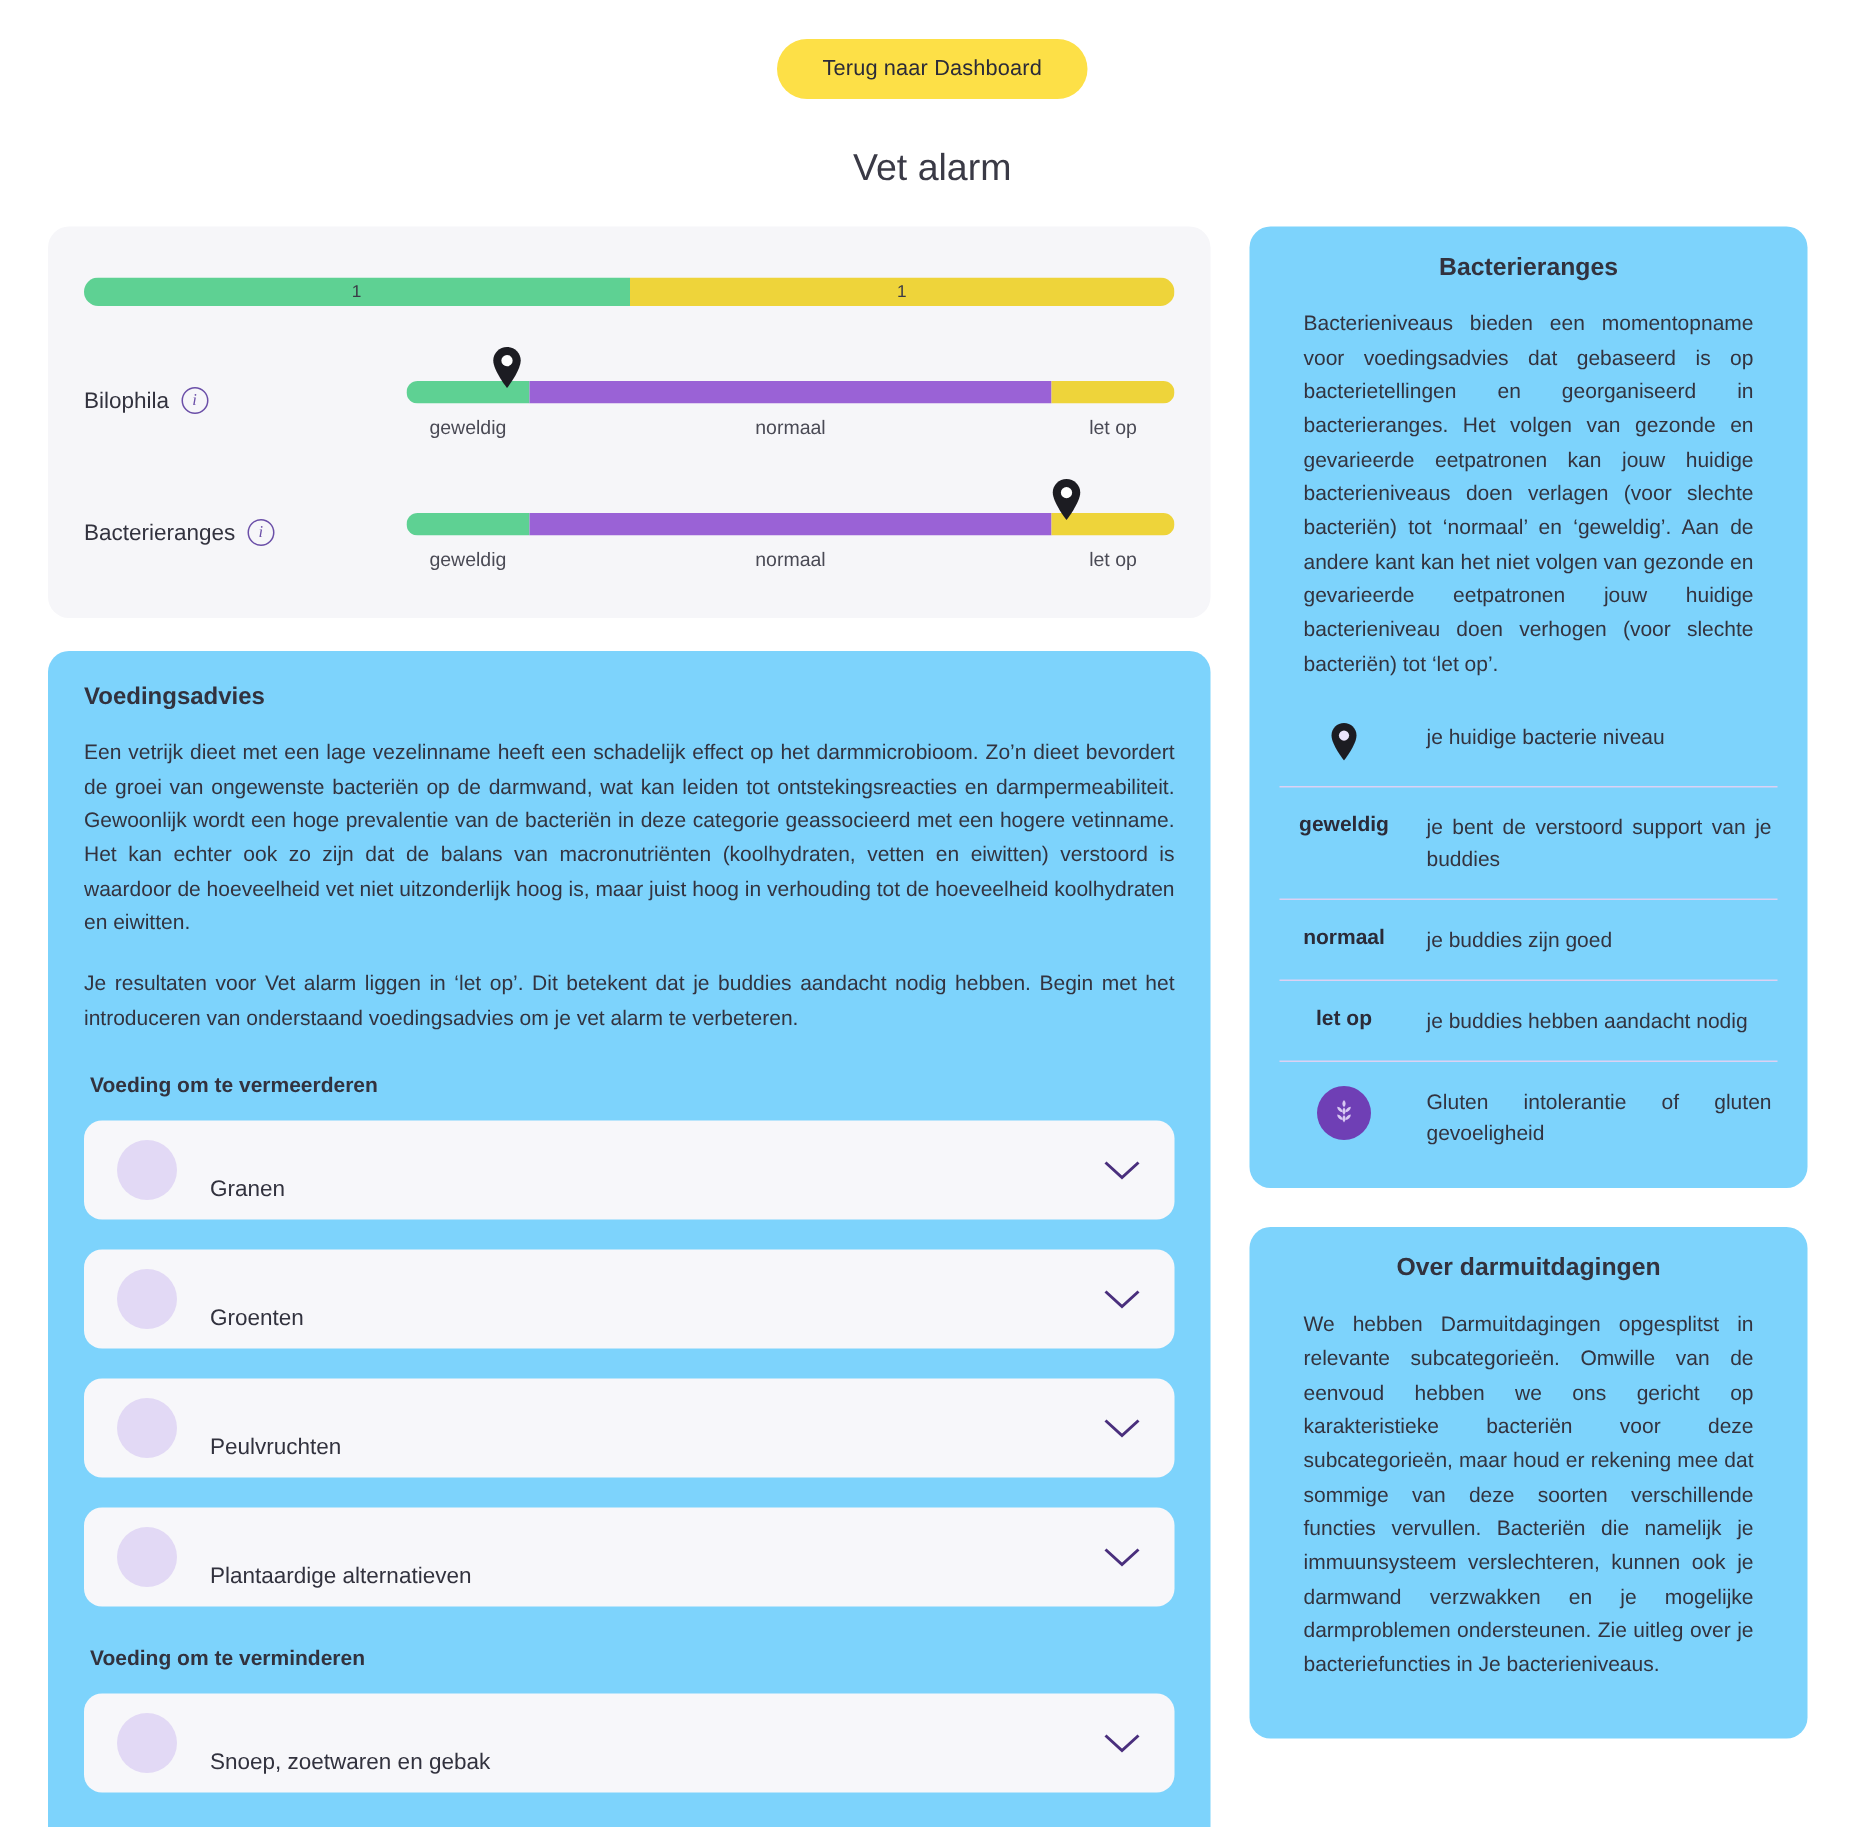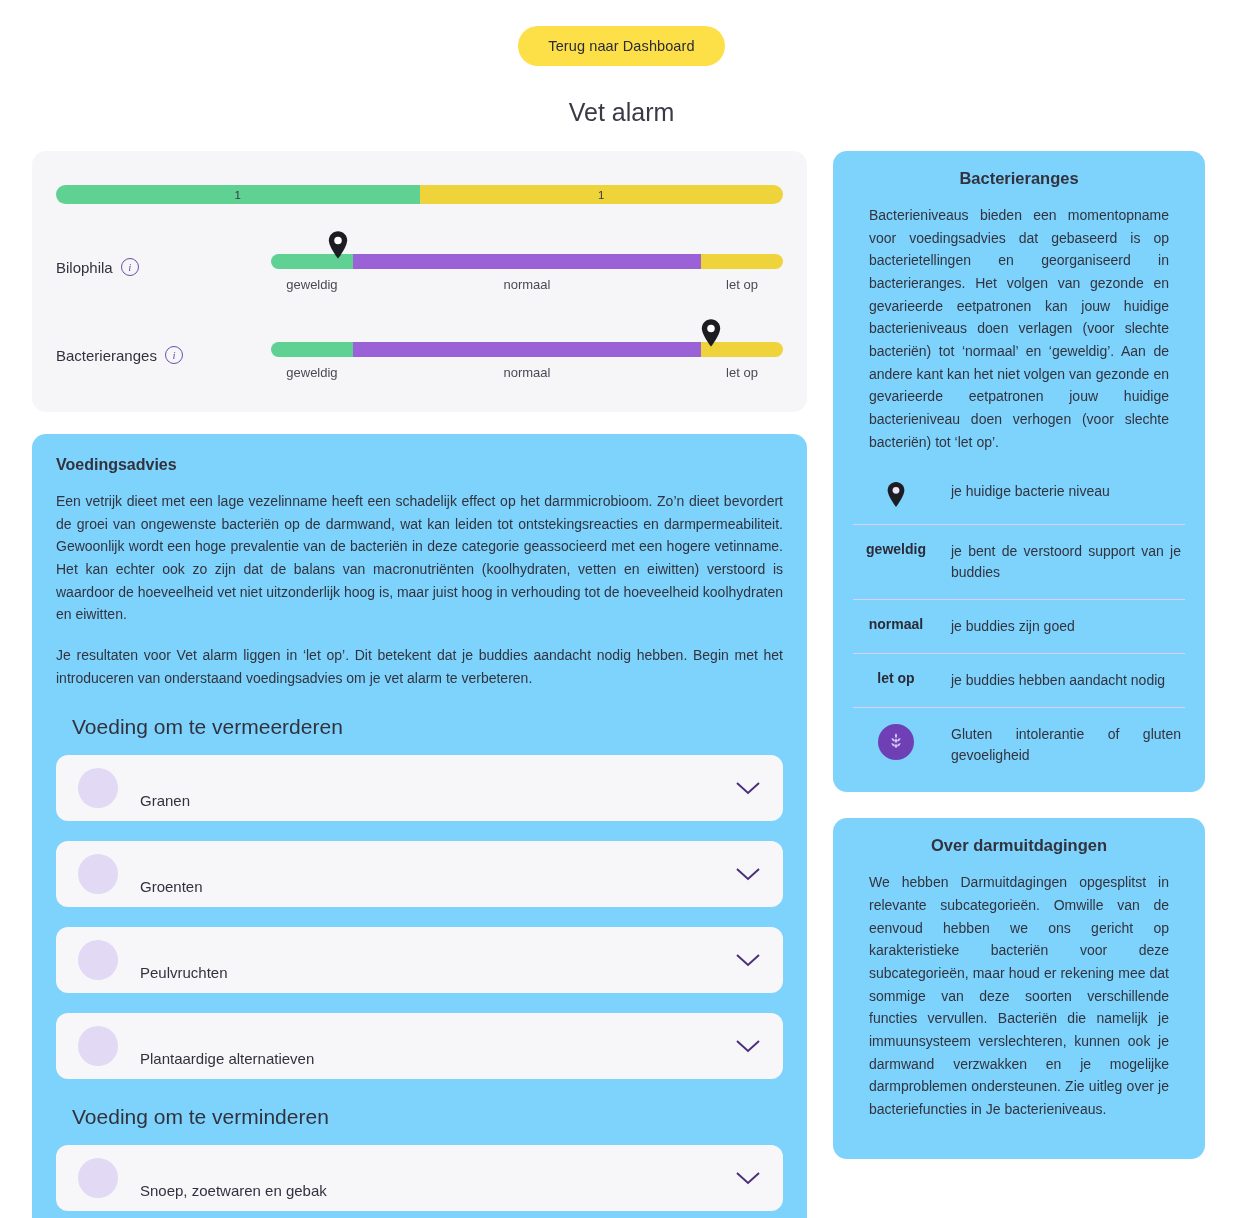--- a/index.html
+++ b/index.html
@@ -147,24 +147,24 @@
 
   
   .adv-text {
     font-size: 14px;
     line-height: 1.62;
     text-align: justify;
     color: #33333f;
     margin: 0 0 18px 0;
   }
   .sub-head {
-    font-size: 21px;
-    font-weight: 400;
+    font-size: 14px;
+    font-weight: 700;
     color: #32323e;
-    margin: 26px 0 16px 16px;
+    margin: 26px 0 16px 4px;
   }
   .food-item {
     background: #f7f7fa;
     border-radius: 12px;
     height: 66px;
     display: flex;
     align-items: center;
     padding: 0 22px;
     margin-bottom: 20px;
     cursor: pointer;

